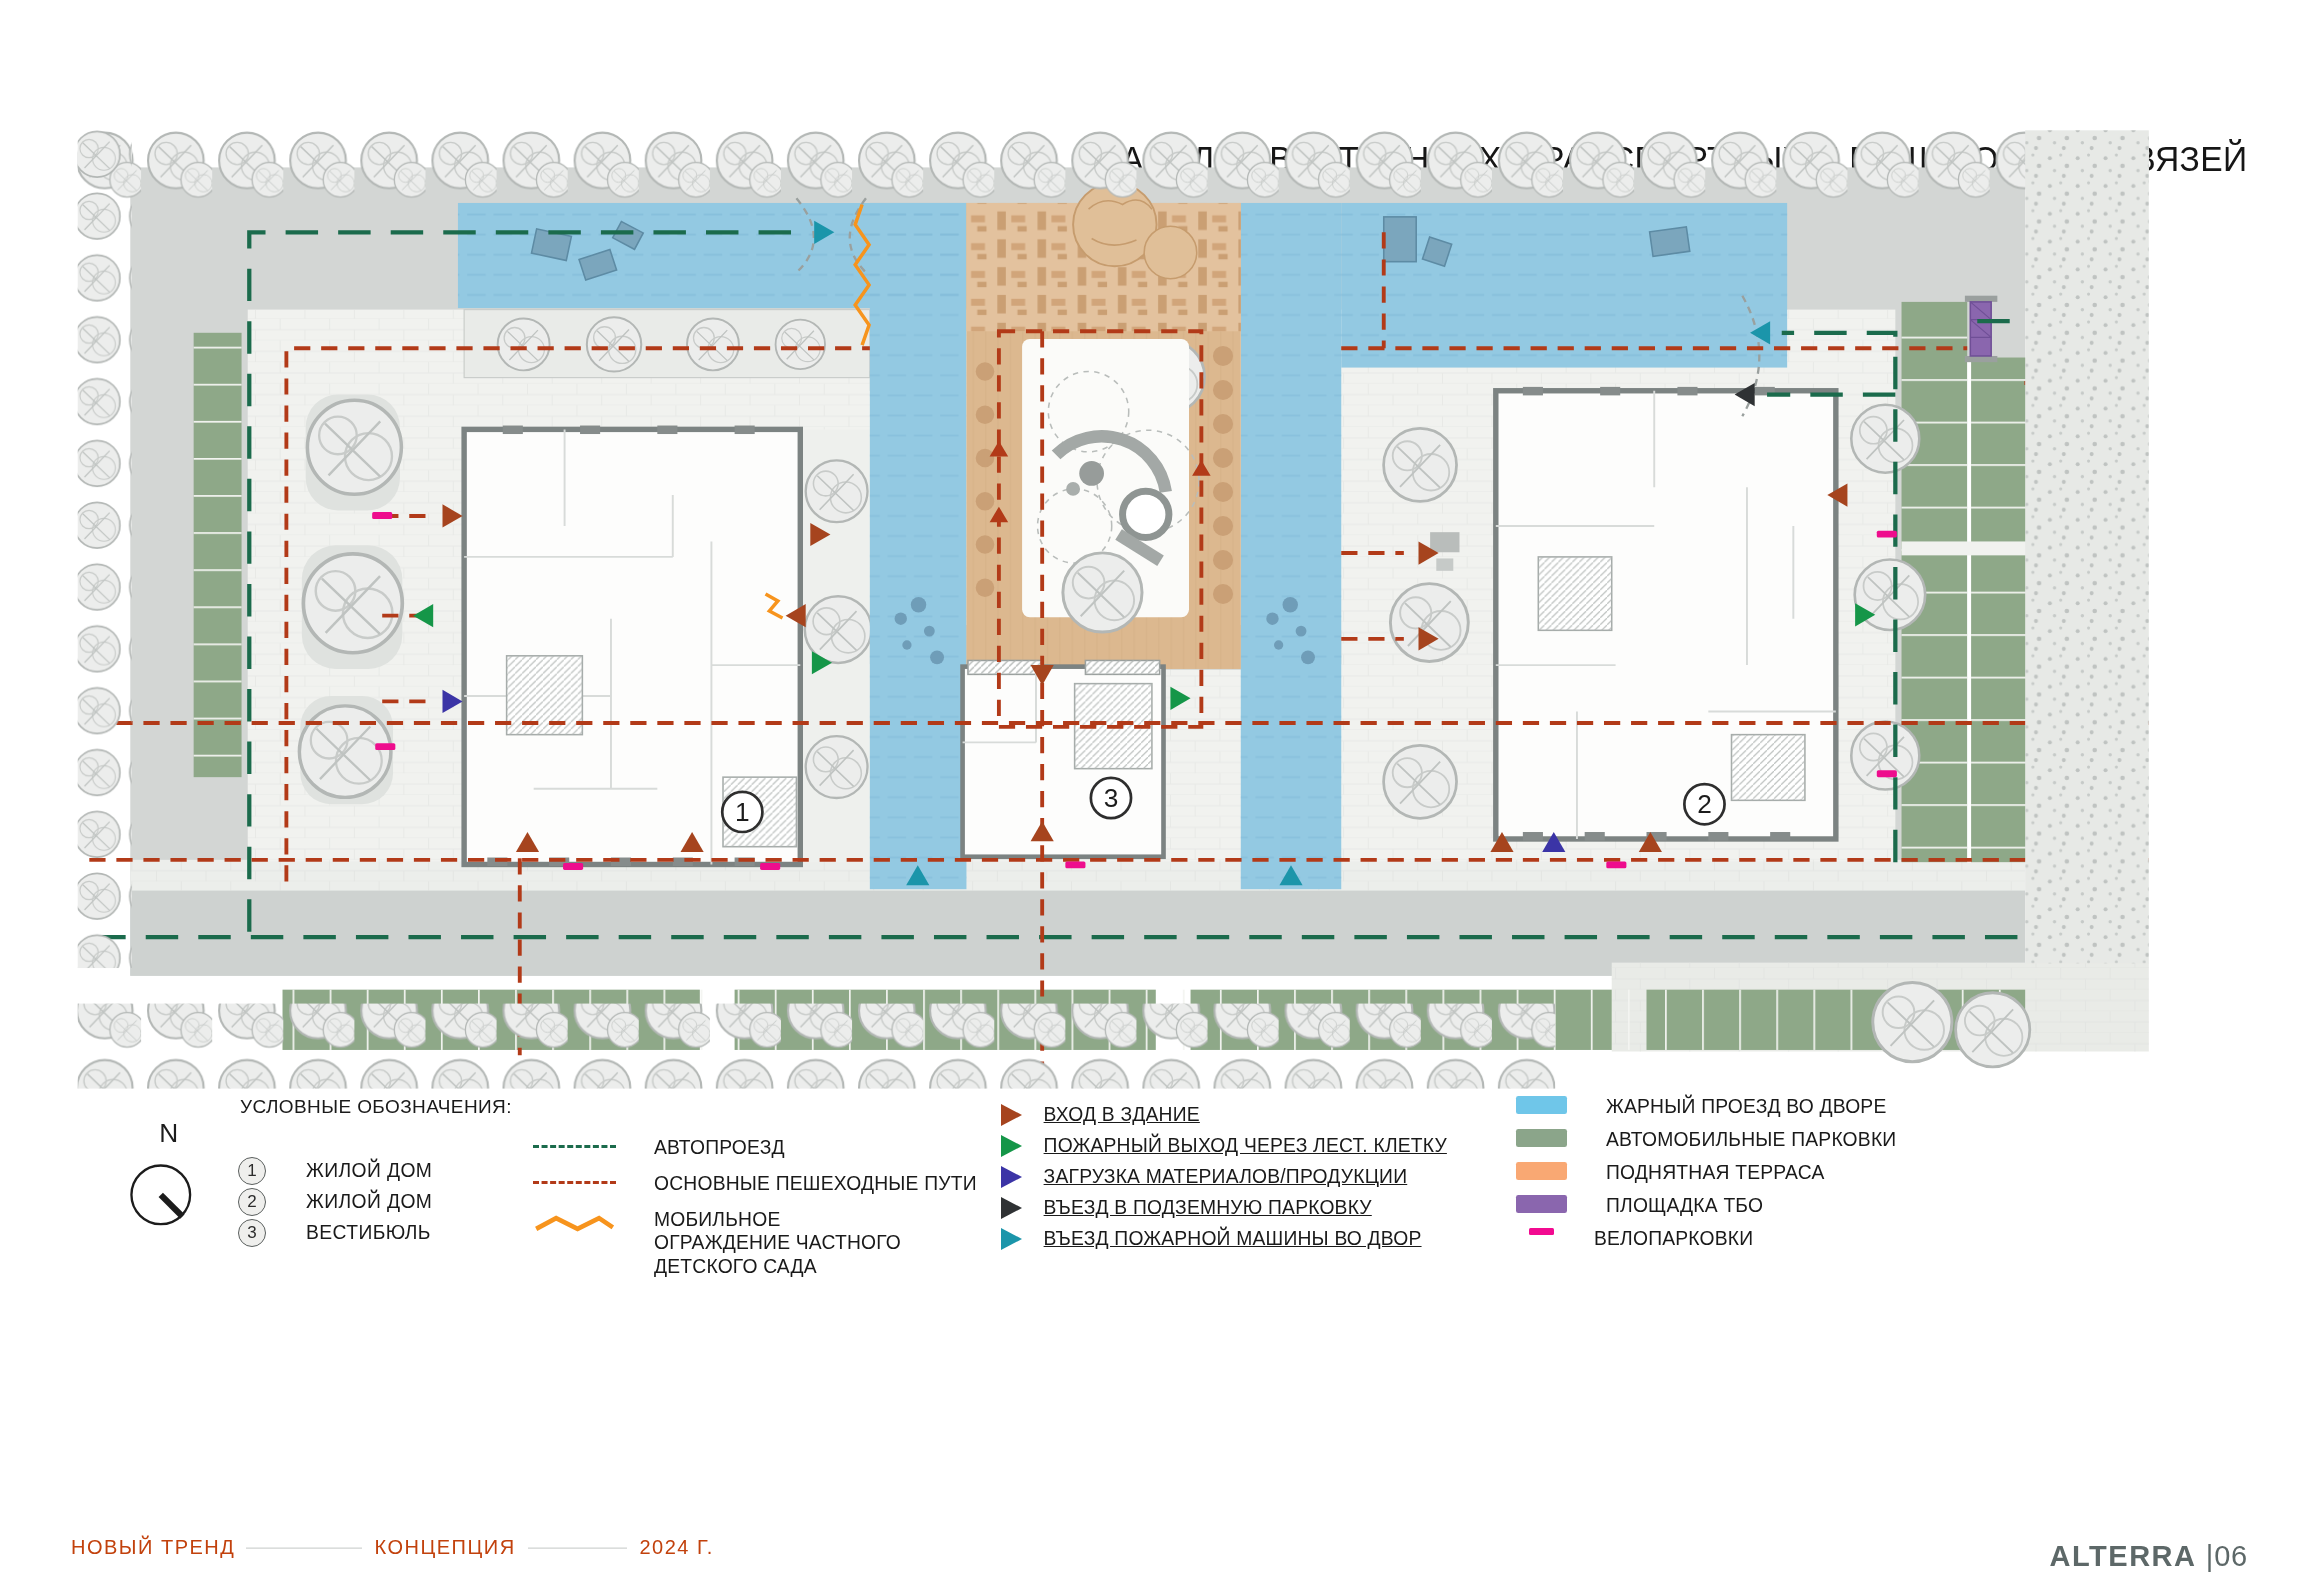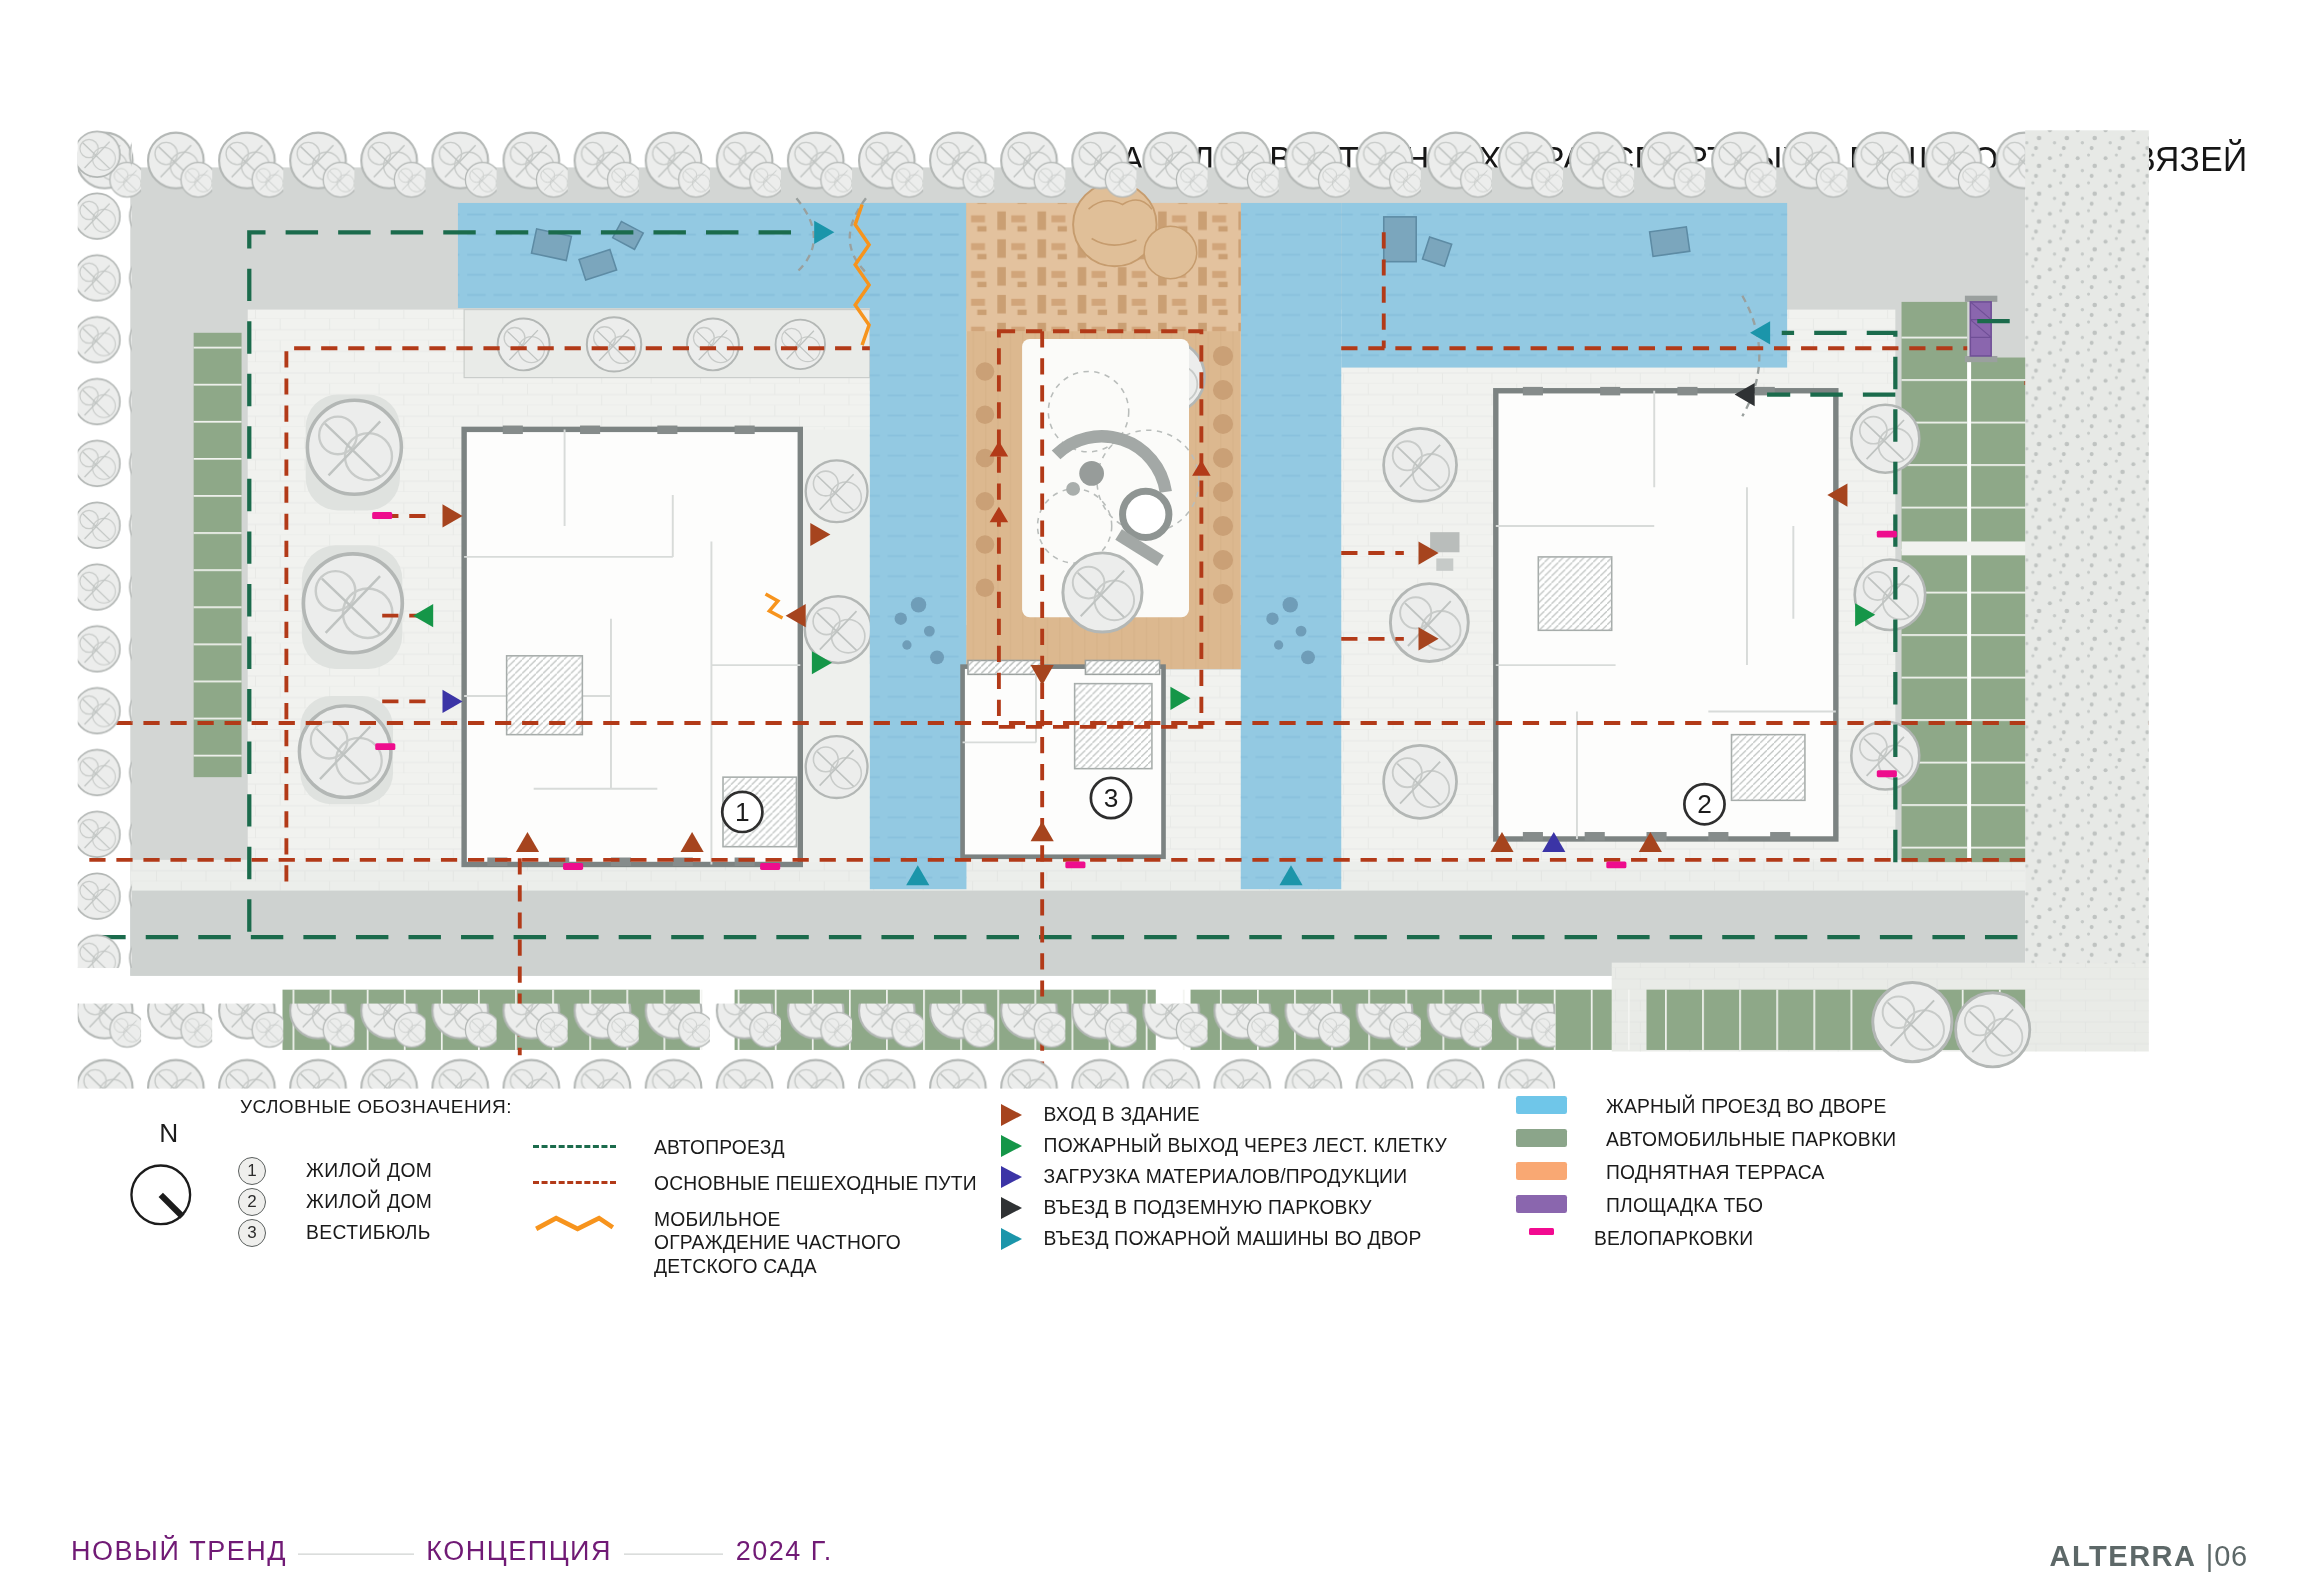--- a/index.html
+++ b/index.html
@@ -16,32 +16,32 @@
   .num-row{display:flex;align-items:center;height:31px;margin-bottom:0;}
   .num-badge{width:26px;height:26px;border:1.9px solid #5a5f5e;border-radius:50%;background:#efefed;
              display:flex;align-items:center;justify-content:center;font-size:17px;color:#2c2c2c;flex:0 0 auto;}
   .num-label{margin-left:40px;letter-spacing:0.4px;}
   .line-col{position:absolute;left:533px;top:54px;}
   .line-row{display:flex;align-items:flex-start;margin-bottom:12.4px;}
   .line-swatch{width:83px;flex:0 0 auto;margin-top:9.3px;}
   .line-label{margin-left:38px;line-height:1.22;letter-spacing:0.2px;}
   .dash-green{border-top:3.9px dashed #1b6b4c;}
   .dash-red{border-top:3.9px dashed #b23a18;}
-  .arrow-col{position:absolute;left:1001px;top:17px;}
+  .arrow-col{position:absolute;left:1001px;top:17px;text-decoration:underline;}
   .arrow-row{display:flex;align-items:center;height:31px;}
   .tri{width:0;height:0;border-top:11.6px solid transparent;border-bottom:11.6px solid transparent;
        border-left:21px solid #000;flex:0 0 auto;}
   .arrow-label{margin-left:21.6px;letter-spacing:0.2px;}
   .area-col{position:absolute;left:1484px;top:14px;}
   .area-row{display:flex;align-items:flex-start;height:33px;padding-left:32px;}
   .area-swatch{width:51px;height:18px;border-radius:2.3px;flex:0 0 auto;}
   .area-label{margin-left:39px;letter-spacing:0.2px;}
   .bike-dash{width:25px;height:7px;border-radius:1.5px;margin:0 13px;flex:0 0 auto;}
   
-  .footer-left{position:absolute;left:71px;top:1536px;font-size:27px;color:#701a75;letter-spacing:1.5px;}
+  .footer-left{position:absolute;left:71px;top:1536px;font-size:20px;color:#c2410c;letter-spacing:1.5px;}
   .rule{display:inline-block;border-bottom:1.9px solid #c3c7c6;transform:translateY(-5.4px);}
   .r1{width:116px;margin:0 12.4px 0 10.8px;}
   .r2{width:99px;margin:0 12.4px;}
   .footer-right{position:absolute;right:71px;top:1540px;font-size:29px;color:#5d6868;letter-spacing:0.8px;}
   .brand{font-weight:700;letter-spacing:1.5px;}
   .pageno{font-weight:300;margin-left:9.3px;}
 </style>
 </head>
 <body>
 

